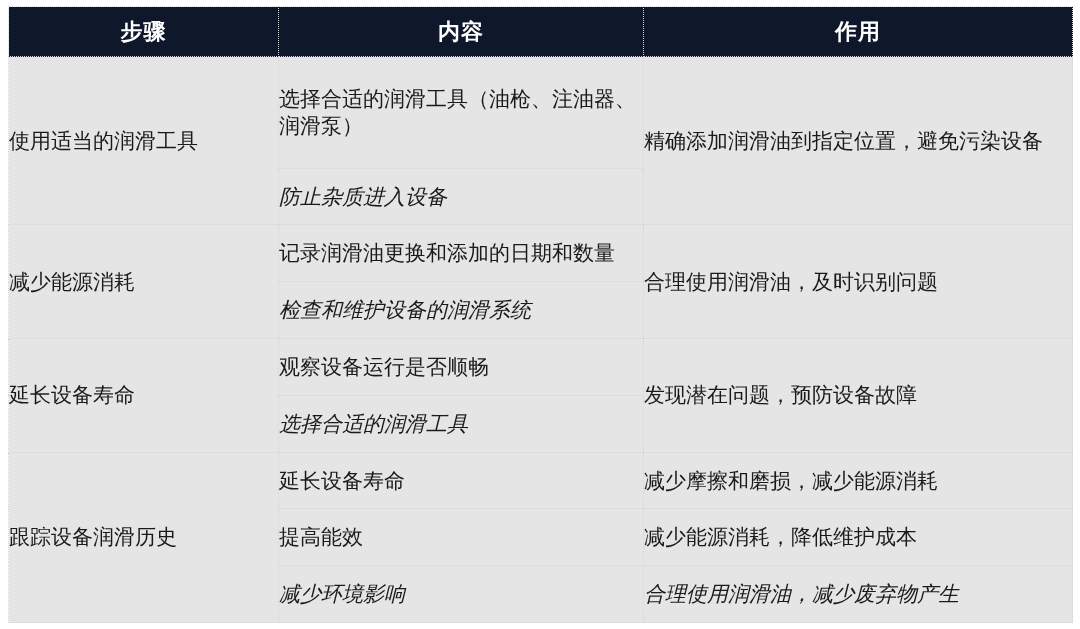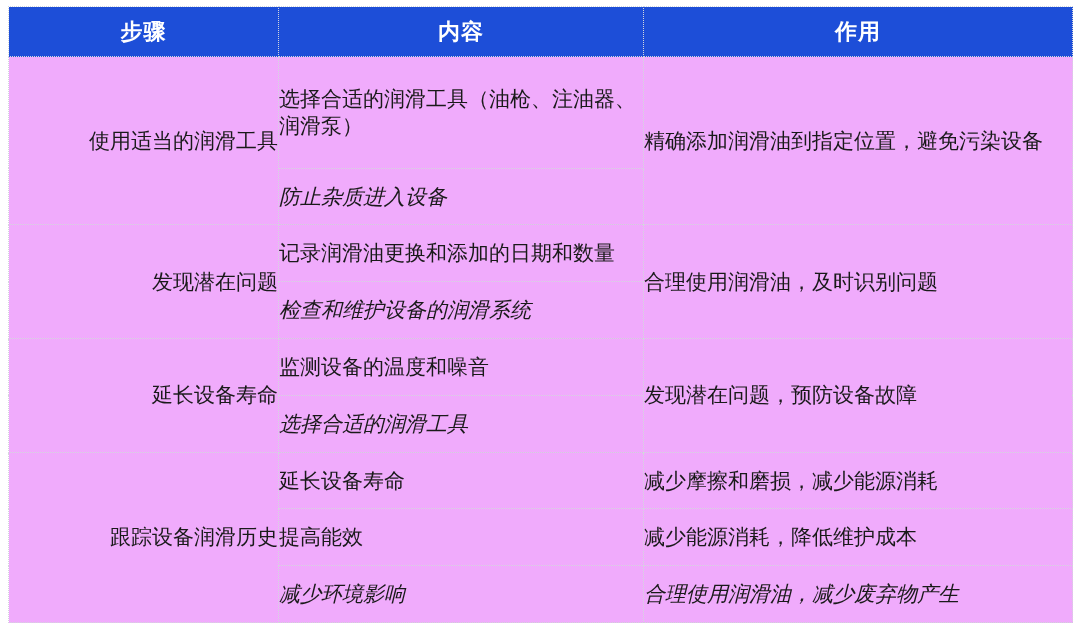--- a/index.html
+++ b/index.html
@@ -38,51 +38,51 @@
   
   table.lube-table td,
   table.lube-table th {
     border: 1px dotted #d3d7dc;
     box-sizing: border-box;
     padding: 0;
   }
 
   
   thead th {
-    background: #1d4ed8;
+    background: #0f172a;
     color: #ffffff;
     font-weight: bold;
     font-size: 22px;
     text-align: center;
     vertical-align: middle;
     height: 50px;
     letter-spacing: 1px;
     border-color: #4a7ebb;
     border-bottom: 1px solid #4a7ebb;
   }
   thead th.sep-left {
     border-left: 1px dotted #bcd0e6;
   }
 
   
   tbody td {
-    background: #f0abfc;
+    background: #e5e5e5;
     color: #1a1a1a;
     font-size: 21px;
     line-height: 1.32;
     vertical-align: middle;
     border-left: 1px dotted #d9dce0;
     border-right: 1px dotted #d9dce0;
     border-top: 1px dotted #e2e5e9;
     border-bottom: 1px dotted #e2e5e9;
   }
 
   
   td.col-step {
-    text-align: right;
+    text-align: left;
     padding: 4px 10px;
   }
   
   td.col-content {
     text-align: left;
     padding: 6px 14px 6px 16px;
   }
   
   td.col-purpose {
     text-align: left;
@@ -131,41 +131,41 @@
         </td>
       </tr>
       <tr class="group-end">
         <td class="col-content">
           <span class="cell-text">防止杂质进入设备</span>
         </td>
       </tr>
 
       <tr>
         <td class="col-step" rowspan="2">
-          <span class="cell-text">发现潜在问题</span>
+          <span class="cell-text">减少能源消耗</span>
         </td>
         <td class="col-content">
           <span class="cell-text">记录润滑油更换和添加的日期和数量</span>
         </td>
         <td class="col-purpose" rowspan="2">
           <span class="cell-text">合理使用润滑油，及时识别问题</span>
         </td>
       </tr>
       <tr class="group-end">
         <td class="col-content">
           <span class="cell-text">检查和维护设备的润滑系统</span>
         </td>
       </tr>
 
       <tr>
         <td class="col-step" rowspan="2">
           <span class="cell-text">延长设备寿命</span>
         </td>
         <td class="col-content">
-          <span class="cell-text">监测设备的温度和噪音</span>
+          <span class="cell-text">观察设备运行是否顺畅</span>
         </td>
         <td class="col-purpose" rowspan="2">
           <span class="cell-text">发现潜在问题，预防设备故障</span>
         </td>
       </tr>
       <tr class="group-end">
         <td class="col-content">
           <span class="cell-text">选择合适的润滑工具</span>
         </td>
       </tr>

